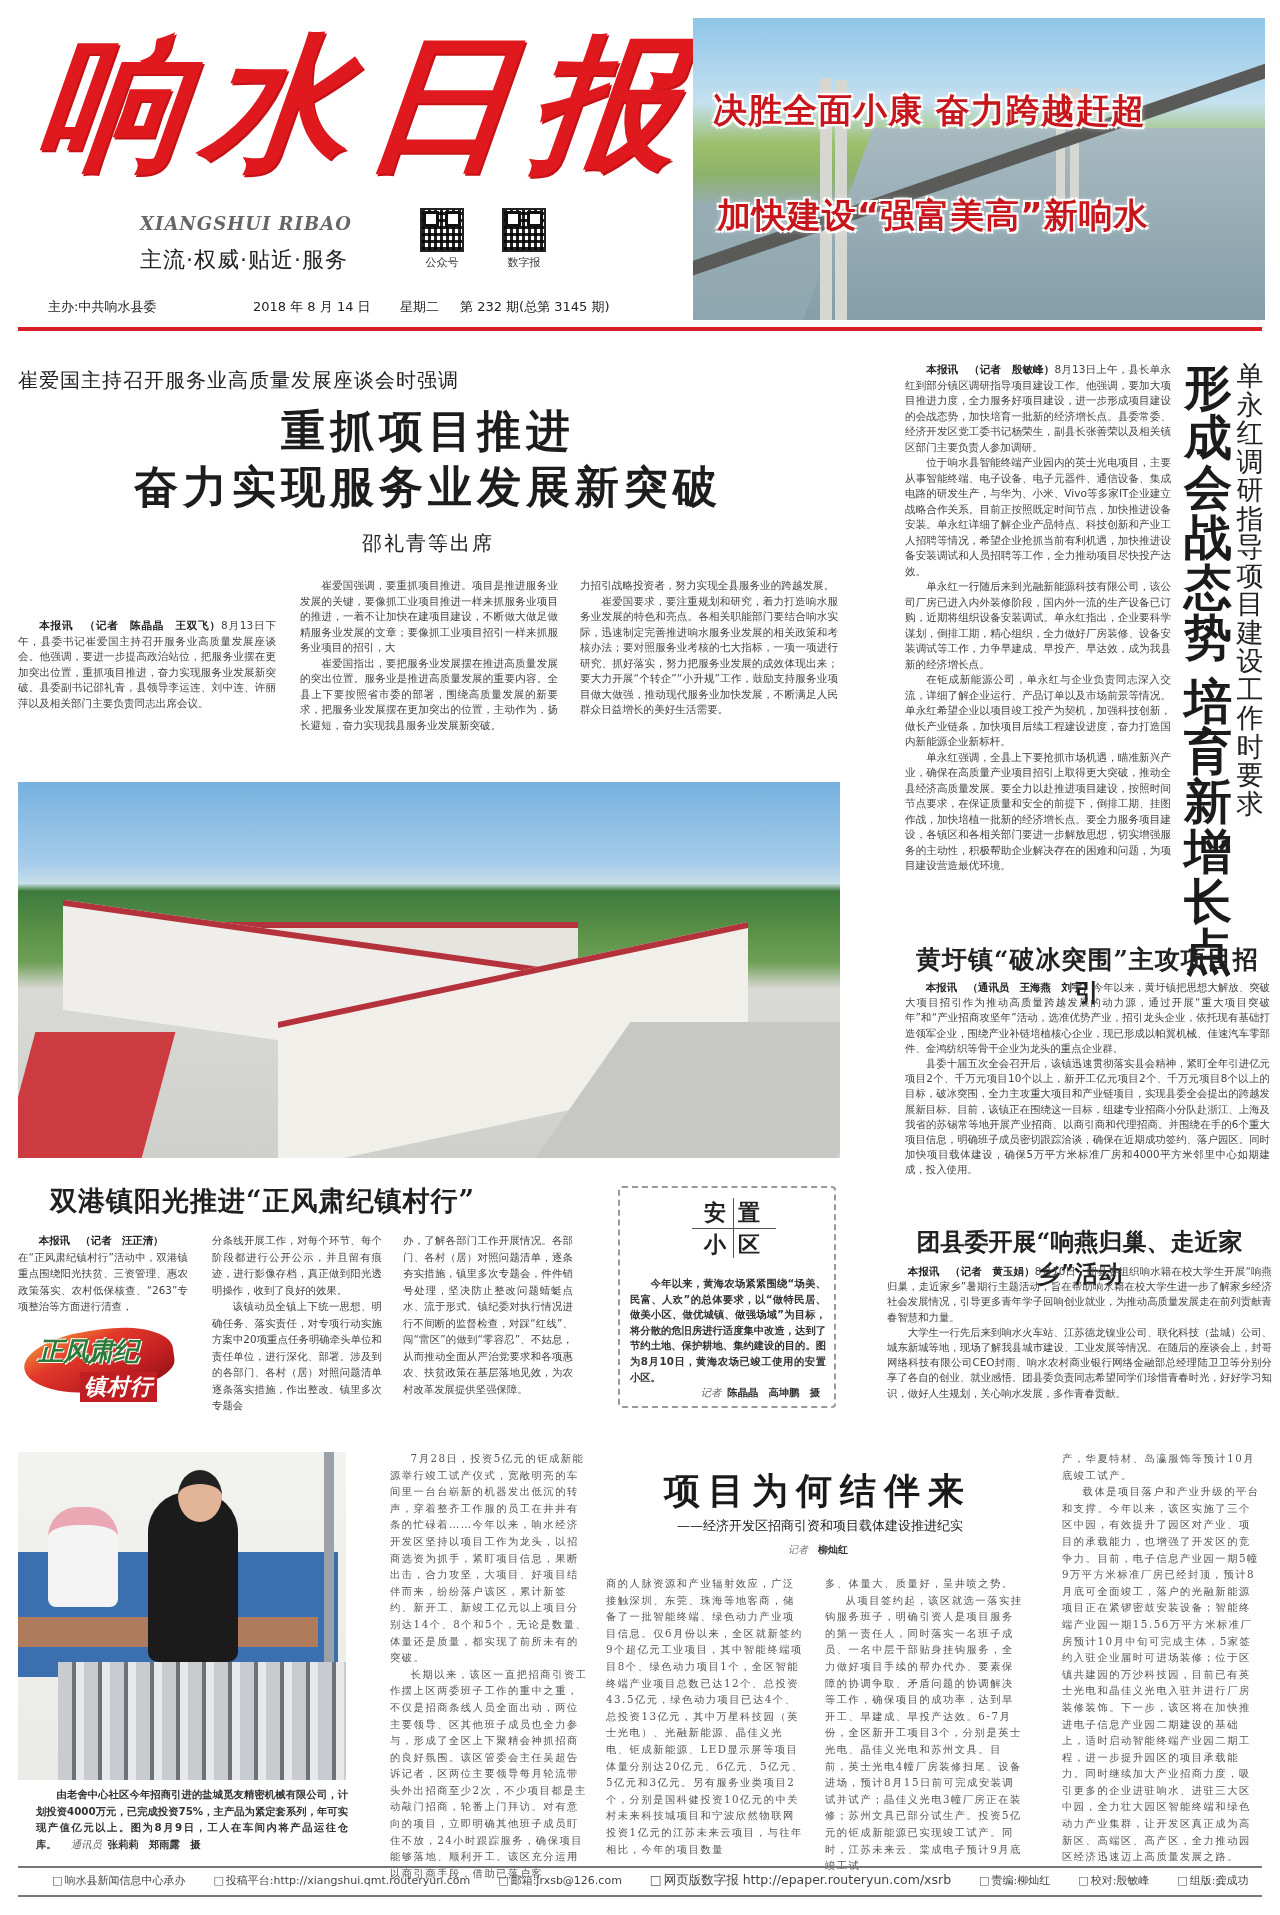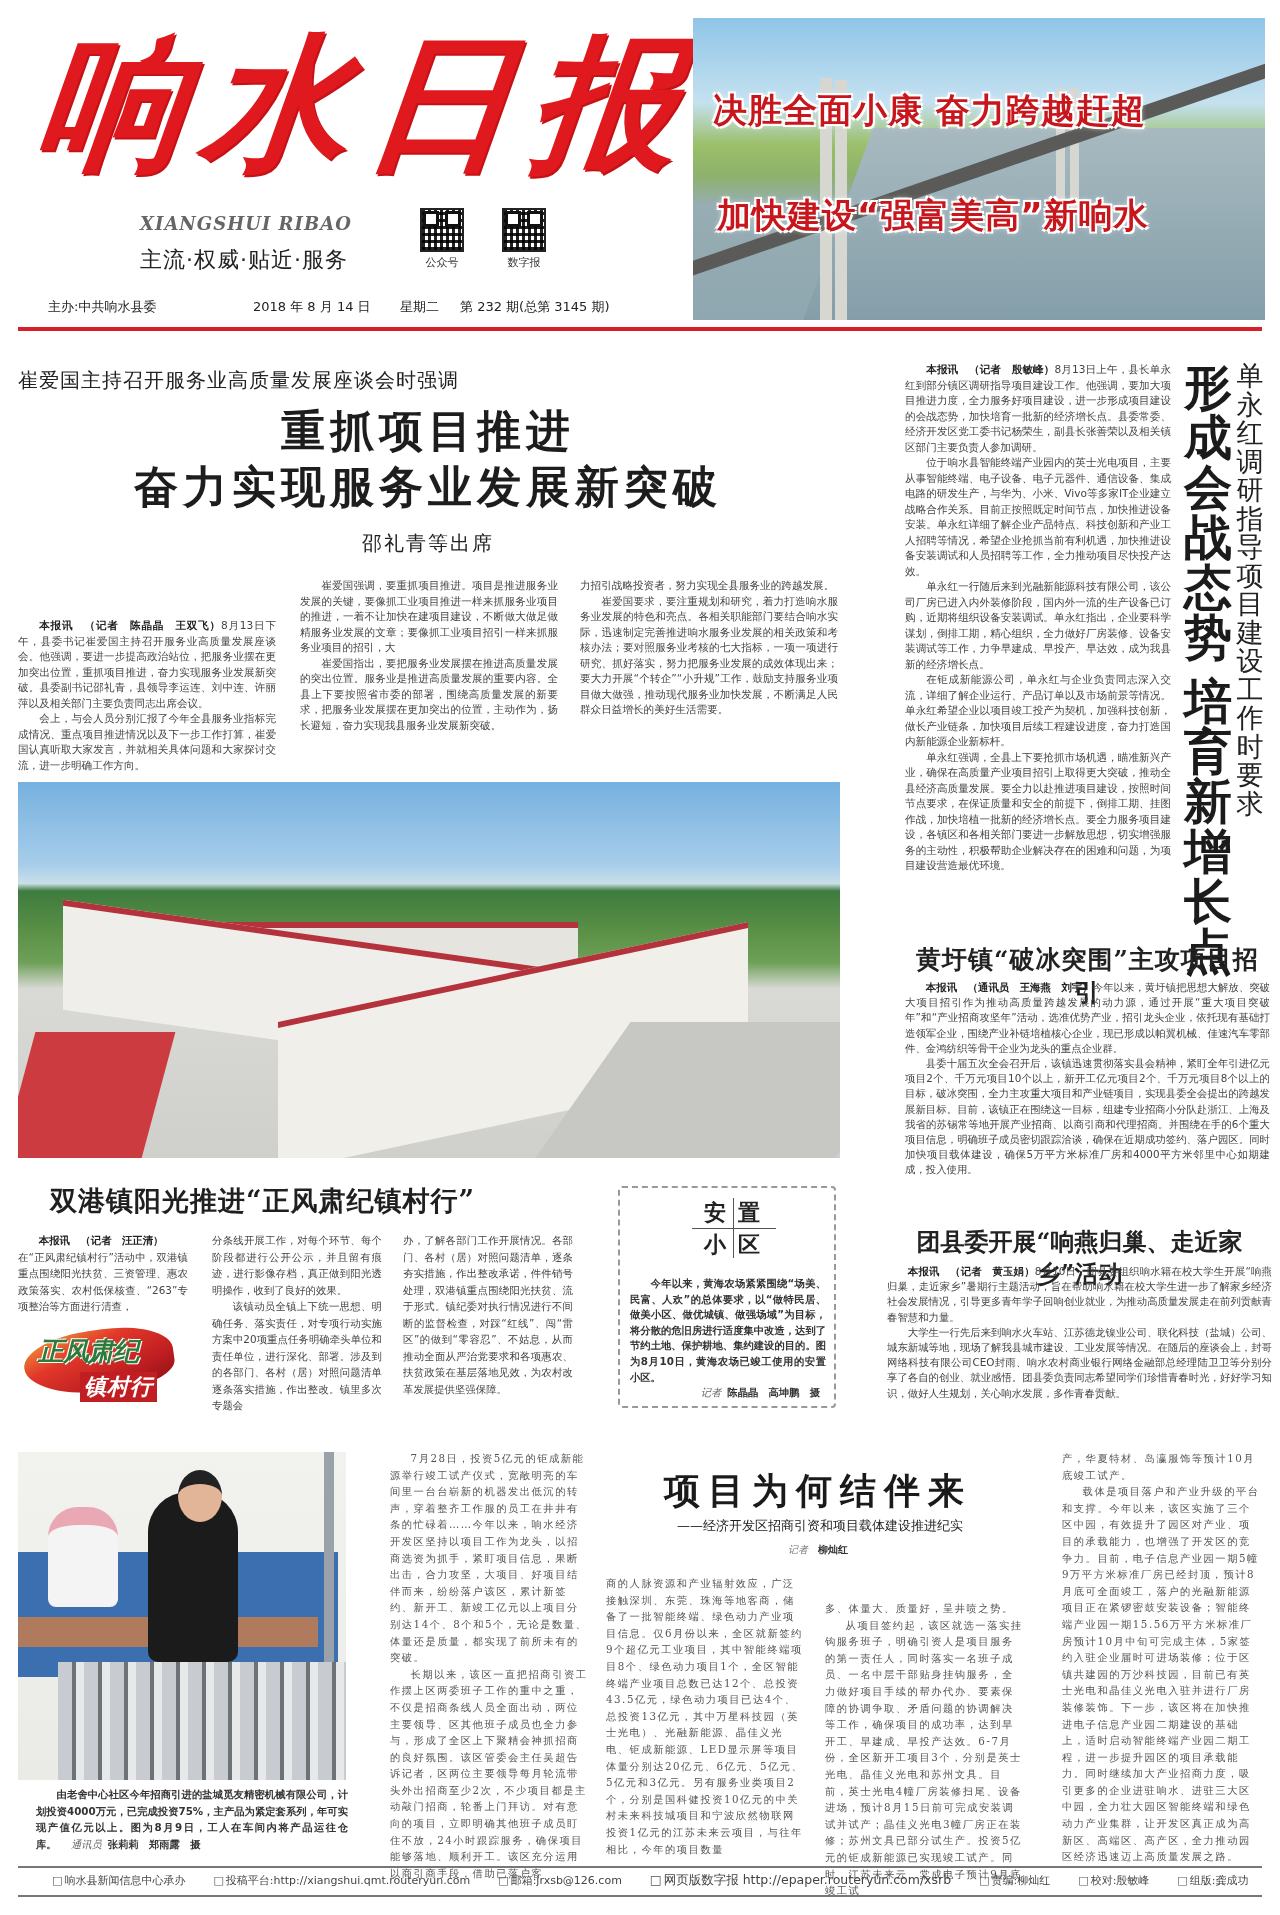--- a/index.html
+++ b/index.html
@@ -115,21 +115,21 @@
   .worker-cap p { text-indent: 2em; }
   .worker-cap .cred { font-weight: bold; }
   .worker-cap .cred i { font-weight: normal; color: #666; margin-right: 6px; }
 
   .xm-c1 { left: 390px; top: 1450px; width: 198px; font-size: 10.3px; line-height: 16.6px; color: #555; letter-spacing: 1.5px; font-family: "DejaVu Serif", serif; }
   .xm-title { left: 648px; top: 1467px; width: 340px; text-align: center; font-family: "DejaVu Serif", serif; font-size: 36px; font-weight: bold; letter-spacing: 8px; color: #1a1a1a; }
   .xm-sub { left: 640px; top: 1517px; width: 360px; text-align: center; font-size: 13px; color: #222; }
   .xm-author { left: 788px; top: 1543px; font-size: 10px; color: #333; font-weight: bold; }
   .xm-author i { font-weight: normal; color: #777; margin-right: 10px; }
   .xm-c2 { left: 606px; top: 1575px; width: 198px; font-size: 10.3px; line-height: 16.6px; color: #555; letter-spacing: 1.5px; font-family: "DejaVu Serif", serif; }
-  .xm-c3 { left: 825px; top: 1575px; width: 198px; font-size: 10.3px; line-height: 16.6px; color: #555; letter-spacing: 1.5px; font-family: "DejaVu Serif", serif; margin-top: 25px; }
+  .xm-c3 { left: 825px; top: 1575px; width: 198px; font-size: 10.3px; line-height: 16.6px; color: #555; letter-spacing: 1.5px; font-family: "DejaVu Serif", serif; }
   .xm-c4 { left: 1062px; top: 1450px; width: 200px; font-size: 10.3px; line-height: 16.6px; color: #555; letter-spacing: 1.5px; font-family: "DejaVu Serif", serif; }
   .xm p { text-indent: 2em; }
 
   
   .foot-rule-top { left: 18px; top: 1866px; width: 1244px; height: 2px; background: #777; }
   .foot-rule-bot { left: 18px; top: 1895px; width: 1244px; height: 2px; background: #777; }
   .footer { left: 52px; top: 1872px; width: 1200px; display: flex; gap: 28px; font-size: 11px; color: #444; white-space: nowrap; align-items: center; }
   .footer .fi::before { content: "□"; margin-right: 2px; color: #555; }
   .footer .url-big { font-size: 12.5px; }
 </style>
@@ -171,21 +171,20 @@
 
 <div class="abs lead-kicker">崔爱国主持召开服务业高质量发展座谈会时强调</div>
 <div class="abs lead-h1">
   <div>重抓项目推进</div>
   <div>奋力实现服务业发展新突破</div>
 </div>
 <div class="abs lead-sub">邵礼青等出席</div>
 
 <div class="abs body-col lead-c1">
   <p><span class="dek">本报讯　（记者　陈晶晶　王双飞）</span><span>8月13日下午，县委书记崔爱国主持召开服务业高质量发展座谈会。他强调，要进一步提高政治站位，把服务业摆在更加突出位置，重抓项目推进，奋力实现服务业发展新突破。县委副书记邵礼青，县领导李运连、刘中连、许丽萍以及相关部门主要负责同志出席会议。</span></p>
-  <p>会上，与会人员分别汇报了今年全县服务业指标完成情况、重点项目推进情况以及下一步工作打算，崔爱国认真听取大家发言，并就相关具体问题和大家探讨交流，进一步明确工作方向。</p>
 </div>
 <div class="abs body-col lead-c2">
   <p>崔爱国强调，要重抓项目推进。项目是推进服务业发展的关键，要像抓工业项目推进一样来抓服务业项目的推进，一着不让加快在建项目建设，不断做大做足做精服务业发展的文章；要像抓工业项目招引一样来抓服务业项目的招引，大</p>
   <p>崔爱国指出，要把服务业发展摆在推进高质量发展的突出位置。服务业是推进高质量发展的重要内容。全县上下要按照省市委的部署，围绕高质量发展的新要求，把服务业发展摆在更加突出的位置，主动作为，扬长避短，奋力实现我县服务业发展新突破。</p>
 </div>
 <div class="abs body-col lead-c3">
   <p style="text-indent:0">力招引战略投资者，努力实现全县服务业的跨越发展。</p>
   <p>崔爱国要求，要注重规划和研究，着力打造响水服务业发展的特色和亮点。各相关职能部门要结合响水实际，迅速制定完善推进响水服务业发展的相关政策和考核办法；要对照服务业考核的七大指标，一项一项进行研究、抓好落实，努力把服务业发展的成效体现出来；要大力开展“个转企”“小升规”工作，鼓励支持服务业项目做大做强，推动现代服务业加快发展，不断满足人民群众日益增长的美好生活需要。</p>
 </div>
 
@@ -258,21 +257,21 @@
 <div class="abs sg-logo">
   <div class="swoosh"></div>
   <div class="cal">正风肃纪</div>
   <div class="bold">镇村行</div>
 </div>
 <div class="abs body-col sg-c2">
   <p style="text-indent:0">分条线开展工作，对每个环节、每个阶段都进行公开公示，并且留有痕迹，进行影像存档，真正做到阳光透明操作，收到了良好的效果。</p>
   <p>该镇动员全镇上下统一思想、明确任务、落实责任，对专项行动实施方案中20项重点任务明确牵头单位和责任单位，进行深化、部署。涉及到的各部门、各村（居）对照问题清单逐条落实措施，作出整改。镇里多次专题会</p>
 </div>
 <div class="abs body-col sg-c3">
-  <p style="text-indent:0">办，了解各部门工作开展情况。各部门、各村（居）对照问题清单，逐条夯实措施，作出整改承诺，件件销号处理，双港镇重点围绕阳光扶贫、流于形式。镇纪委对执行情况进行不间断的监督检查，对踩“红线”、闯“雷区”的做到“零容忍”、不姑息，从而推动全面从严治党要求和各项惠农、扶贫政策在基层落地见效，为农村改革发展提供坚强保障。</p>
+  <p style="text-indent:0">办，了解各部门工作开展情况。各部门、各村（居）对照问题清单，逐条夯实措施，镇里多次专题会，件件销号处理，坚决防止整改问题蜻蜓点水、流于形式。镇纪委对执行情况进行不间断的监督检查，对踩“红线”、闯“雷区”的做到“零容忍”、不姑息，从而推动全面从严治党要求和各项惠农、扶贫政策在基层落地见效，为农村改革发展提供坚强保障。</p>
 </div>
 
 <div class="abs cap-box">
   <div class="cap-grid">
     <div class="v"></div>
     <div class="h"></div>
     <span style="left:2px;top:0">安</span>
     <span style="left:36px;top:0">置</span>
     <span style="left:2px;top:32px">小</span>
     <span style="left:36px;top:32px">区</span>

